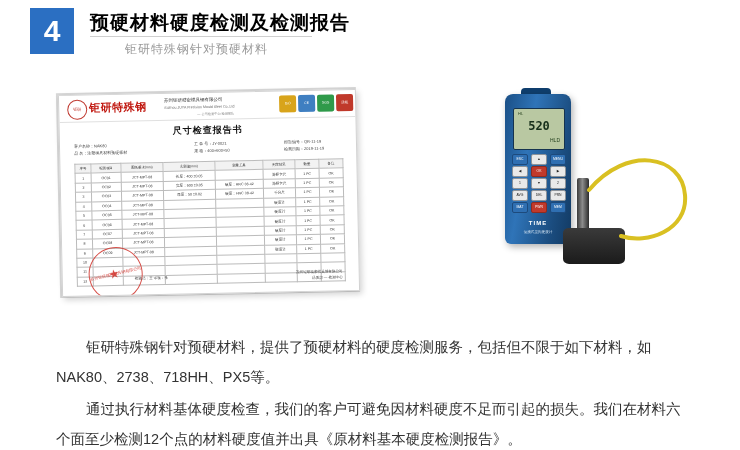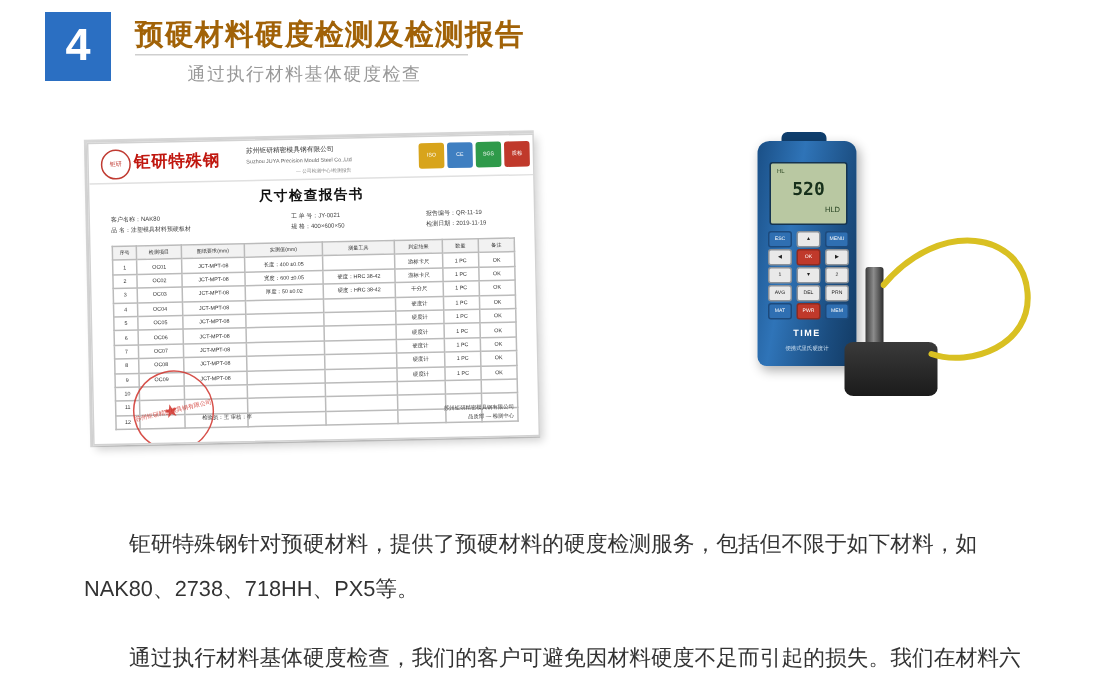--- a/index.html
+++ b/index.html
@@ -37,21 +37,21 @@
     text-align: center;
     line-height: 46px;
     font-family: "Liberation Sans", sans-serif;
   }
   .header-title {
     position: absolute;
     left: 90px;
     top: 10px;
     font-size: 19px;
     font-weight: bold;
-    color: #a16207;
+    color: #000000;
     letter-spacing: 1px;
   }
   .header-sub {
     position: absolute;
     left: 125px;
     top: 41px;
     font-size: 12px;
     color: #999999;
     letter-spacing: 1px;
   }
@@ -405,32 +405,32 @@
   .body-text {
     position: absolute;
     left: 56px;
     top: 332px;
     width: 630px;
     font-size: 14.5px;
     line-height: 30px;
     color: #333333;
   }
   .body-text p {
-    margin: 16px 0 2px 0;
+    margin: 0 0 2px 0;
     text-indent: 30px;
   }
 </style>
 </head>
 <body>
 
 <div class="header">
   <div class="header-num">4</div>
   <div class="header-title">预硬材料硬度检测及检测报告</div>
   <div class="header-rule"></div>
-  <div class="header-sub">通过执行材料基体硬度检查</div>
+  <div class="header-sub">钜研特殊钢针对预硬材料</div>
 </div>
 
 <div class="stage">
 
   <div class="cert-shadow"></div>
   <div class="cert">
 
     <div class="cert-head">
       <div class="cert-logo-circle">钜研</div>
       <div class="cert-logo-text">钜研特殊钢</div>

